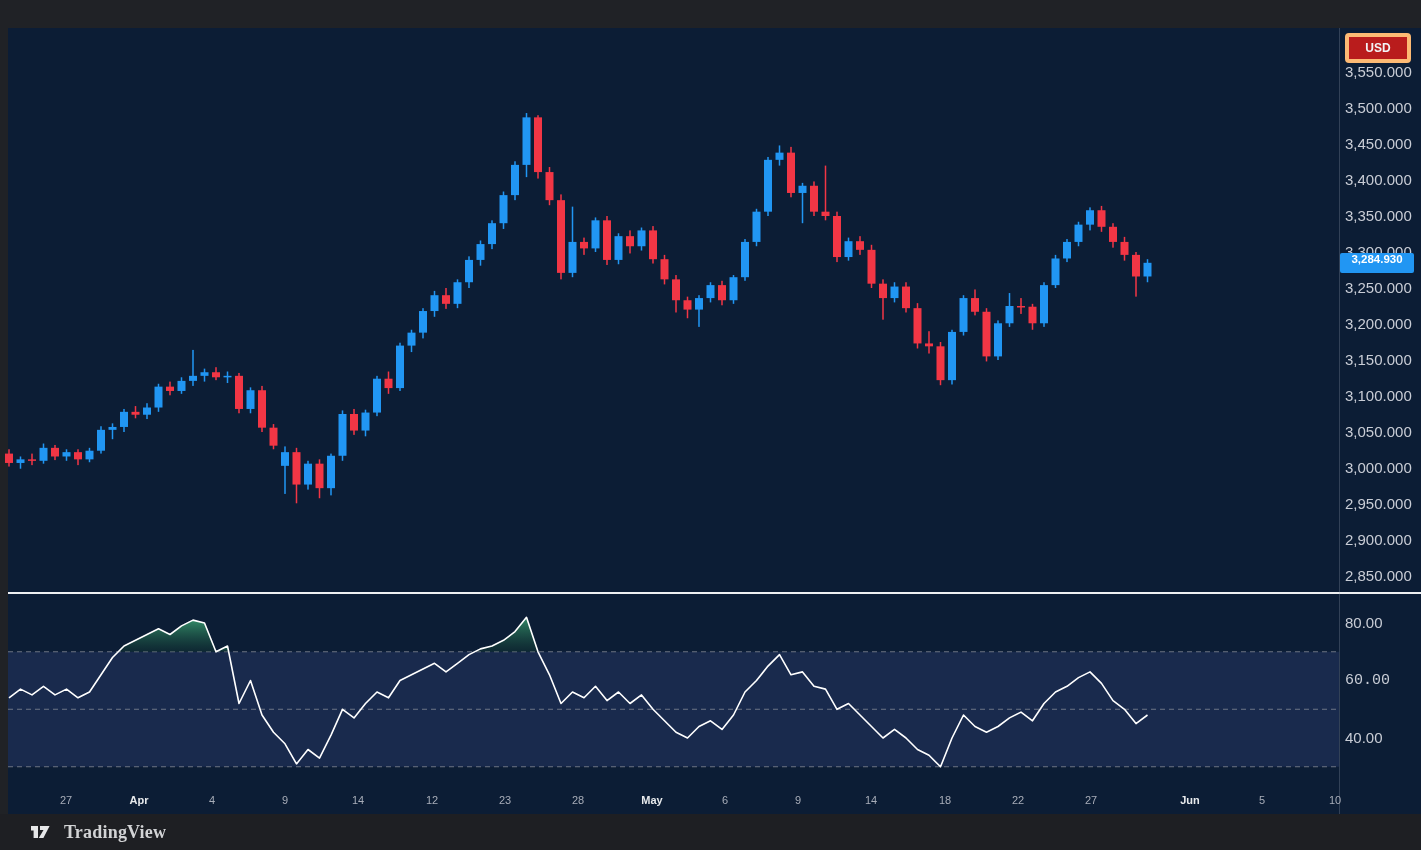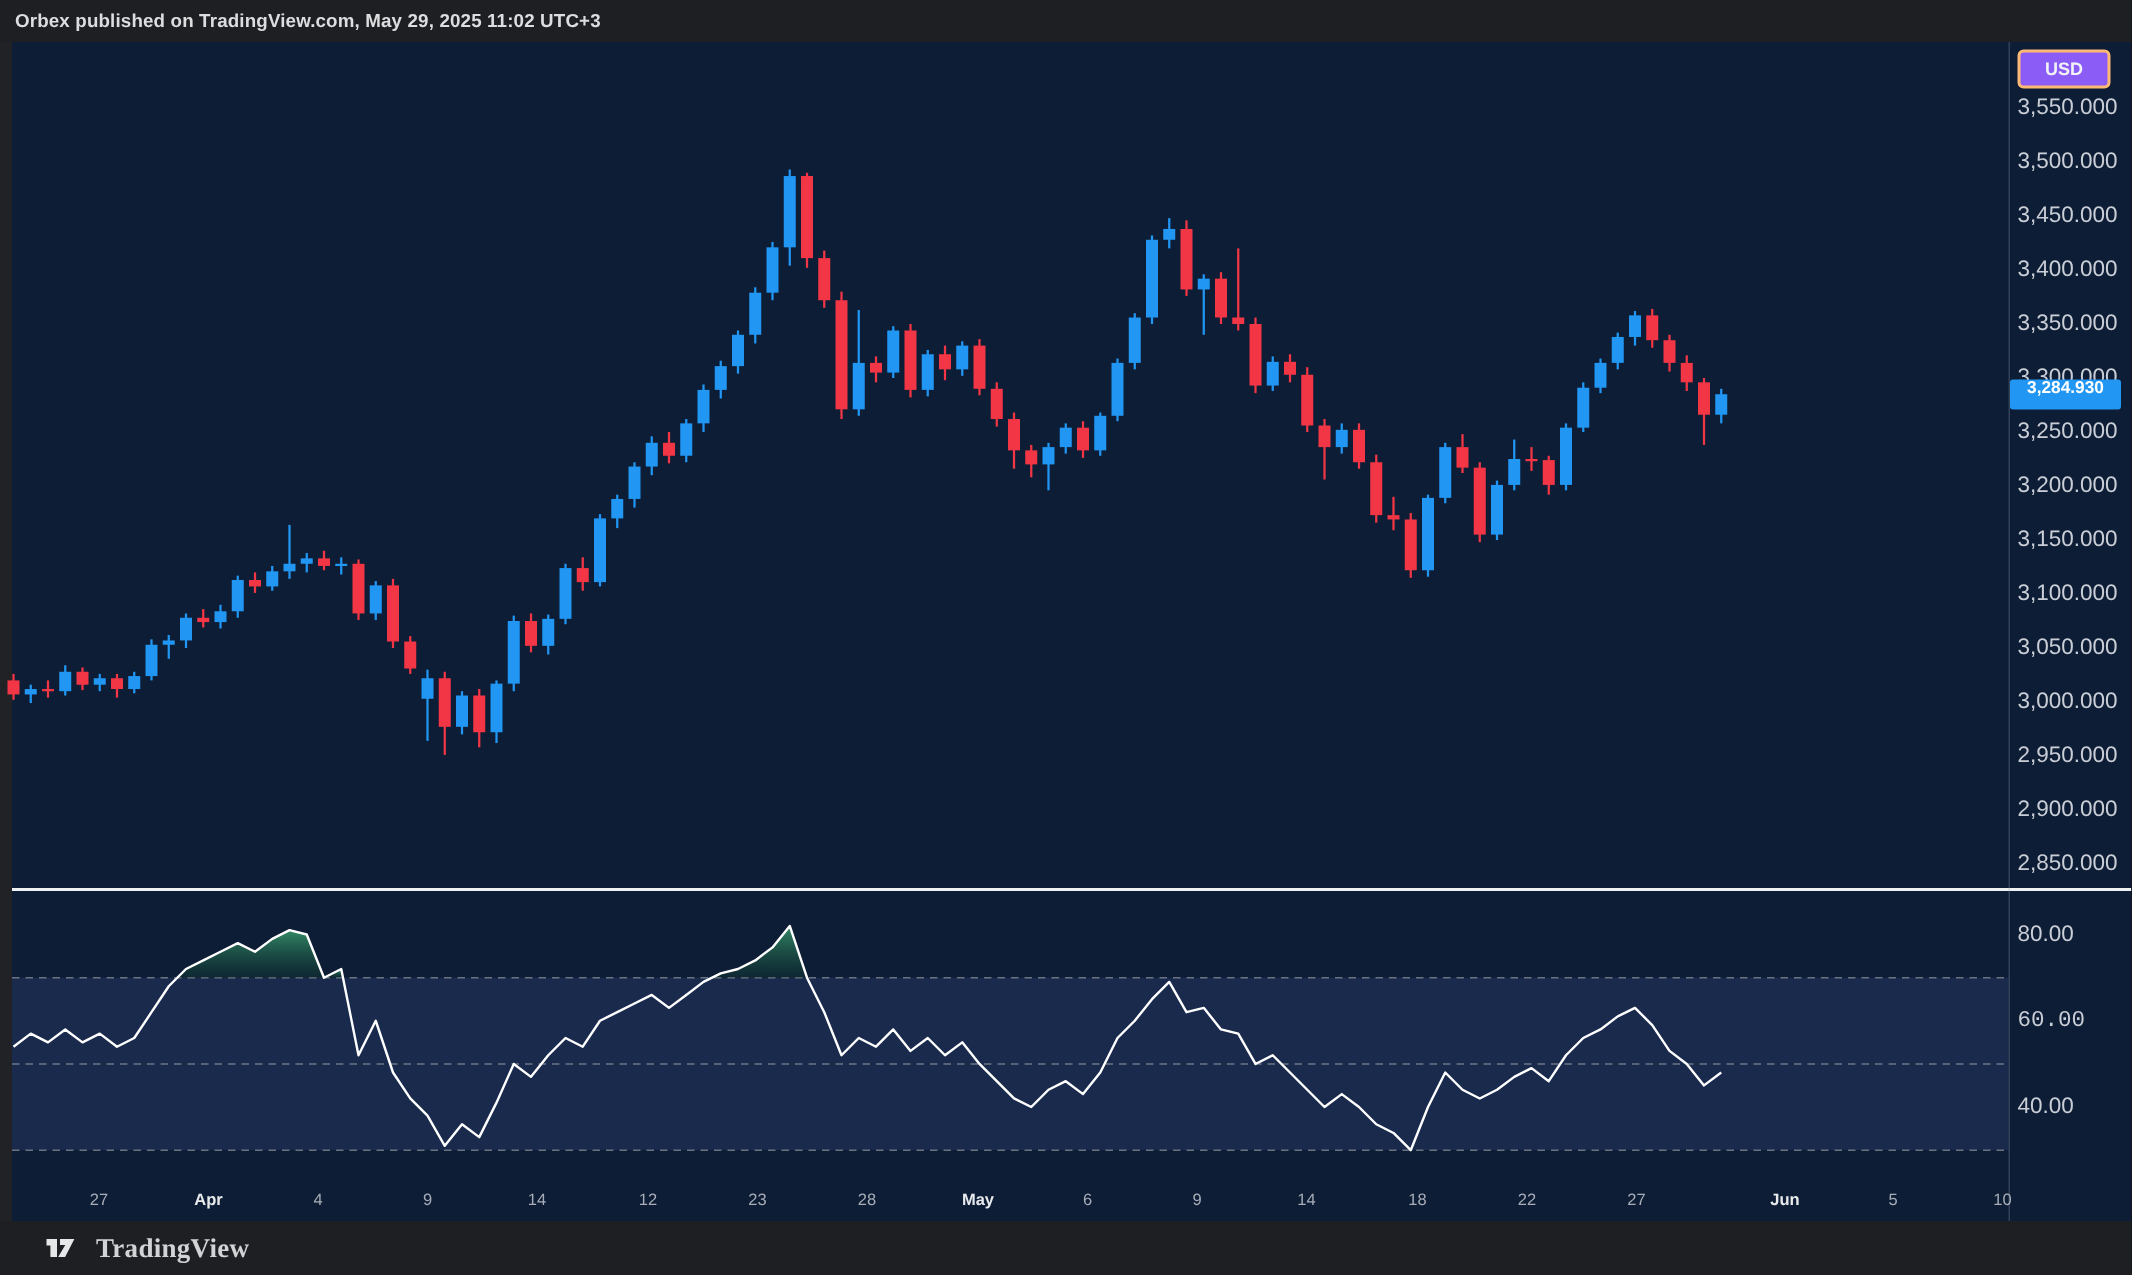--- a/index.html
+++ b/index.html
@@ -5,43 +5,40 @@
   html,body{margin:0;padding:0;background:#101114;}
   .page{position:relative;width:1421px;height:850px;overflow:hidden;
         background:#202226;font-family:"Liberation Sans","DejaVu Sans",sans-serif;}
   .top-bar{position:absolute;left:0;top:0;width:1421px;height:28px;background:#1e1f23;
            display:flex;align-items:center;z-index:6;}
   .top-bar span{margin-left:10px;font-size:12.5px;font-weight:700;color:#dcdddf;letter-spacing:.1px;}
   .chart-bg{position:absolute;left:8px;top:28px;width:1413px;height:786px;background:#0c1d35;z-index:1;}
   #chart-svg{position:absolute;left:0;top:0;width:1421px;height:850px;z-index:2;pointer-events:none;}
   .pane-separator{position:absolute;left:8px;top:592px;width:1413px;height:2px;background:#eef0f2;z-index:3;}
   .axis-vline{position:absolute;left:1339px;top:28px;width:1px;height:786px;background:rgba(151,160,176,.28);z-index:3;}
-  .usd-badge{position:absolute;left:1345px;top:33px;width:58px;height:22px;background:#8b5cf6;
-             border:2px solid #fdba74;border-radius:4px;display:flex;align-items:center;justify-content:center;z-index:4;}
+  .usd-badge{position:absolute;left:1345px;top:33px;width:58px;height:22px;background:#b91c1c;
+             border:4px solid #fdba74;border-radius:4px;display:flex;align-items:center;justify-content:center;z-index:4;}
   .usd-badge span{color:#f2f3f5;font-size:12px;font-weight:700;}
   .tick{position:absolute;left:1345px;height:14px;line-height:14px;font-size:15px;color:#c9cdd6;z-index:4;white-space:nowrap;}
   .t-tick{position:absolute;top:793px;height:15px;line-height:15px;font-size:11px;color:#a8adb8;
           transform:translateX(-50%);z-index:4;white-space:nowrap;}
   .t-tick.month{color:#e8eaec;font-weight:700;}
   .last-price{position:absolute;left:1340px;top:253px;width:74px;height:20px;border-radius:2px;
               display:flex;align-items:flex-start;justify-content:center;z-index:5;}
   .last-price span{color:#ffffff;font-size:11.5px;font-weight:700;}
   .footer{position:absolute;left:0;top:814px;width:1421px;height:36px;background:#1e1f23;
           display:flex;align-items:center;z-index:6;font-family:Liberation Serif, serif;}
   .tv-logo{margin-left:30px;display:flex;align-items:center;}
   .tv-wordmark{margin-left:7px;font-size:18px;font-weight:700;color:#d2d3d5;letter-spacing:.2px;}
 </style>
 </head>
 <body>
 
 <div class="page">
 
-  <div class="top-bar">
-    <span>Orbex published on TradingView.com, May 29, 2025 11:02 UTC+3</span>
-  </div>
 
   <div class="chart-bg"></div>
 
   <svg id="chart-svg" width="1421" height="850">
     <defs>
       <linearGradient id="gfill" x1="0" y1="0" x2="0" y2="1">
         <stop offset="0" stop-color="#3fae77" stop-opacity="0.75"></stop>
         <stop offset="1" stop-color="#123c2e" stop-opacity="0.35"></stop>
       </linearGradient>
     </defs>

